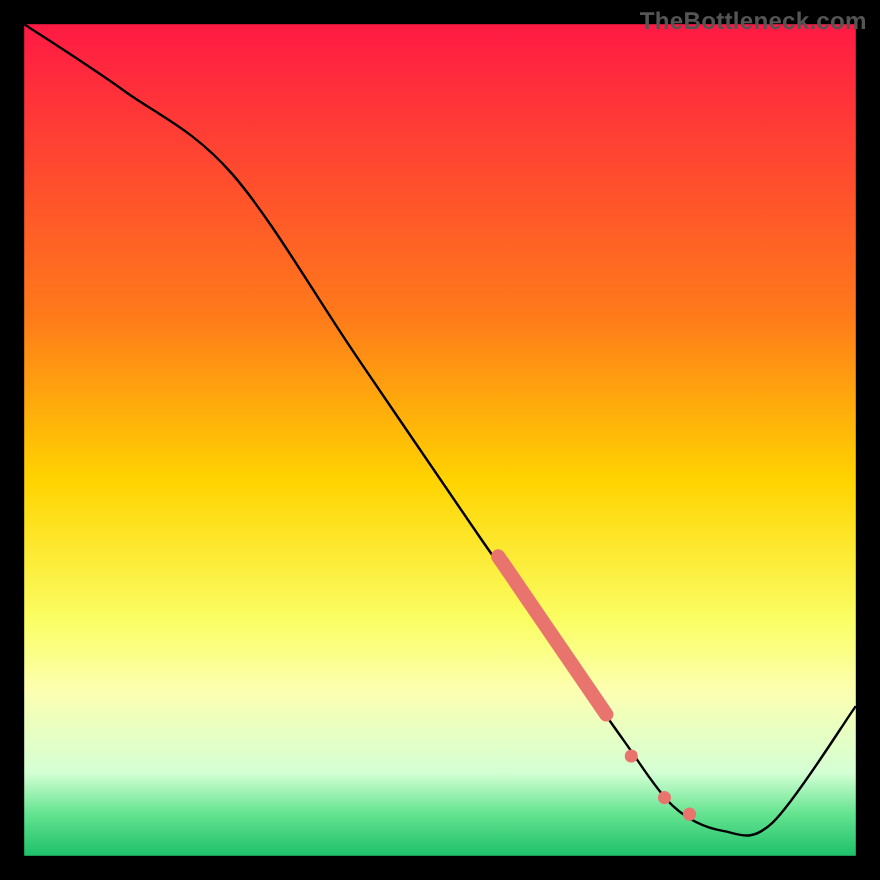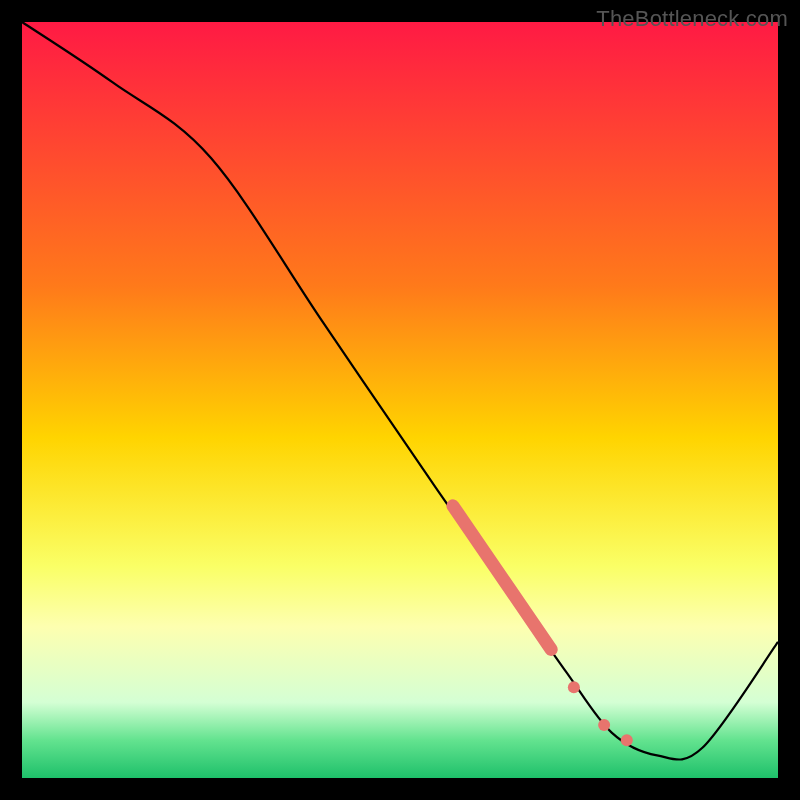--- a/index.html
+++ b/index.html
@@ -15,21 +15,21 @@
     width: 800px;
     height: 800px;
     background: #000;
   }
   .watermark {
     position: absolute;
     top: 6px;
     right: 12px;
     color: #555;
     font-size: 22px;
-    font-weight: 400;
+    font-weight: 700;
     z-index: 50;
     letter-spacing: 0.2px;
   }
   svg {
     display: block;
   }
 </style>
 </head>
 <body>
 

